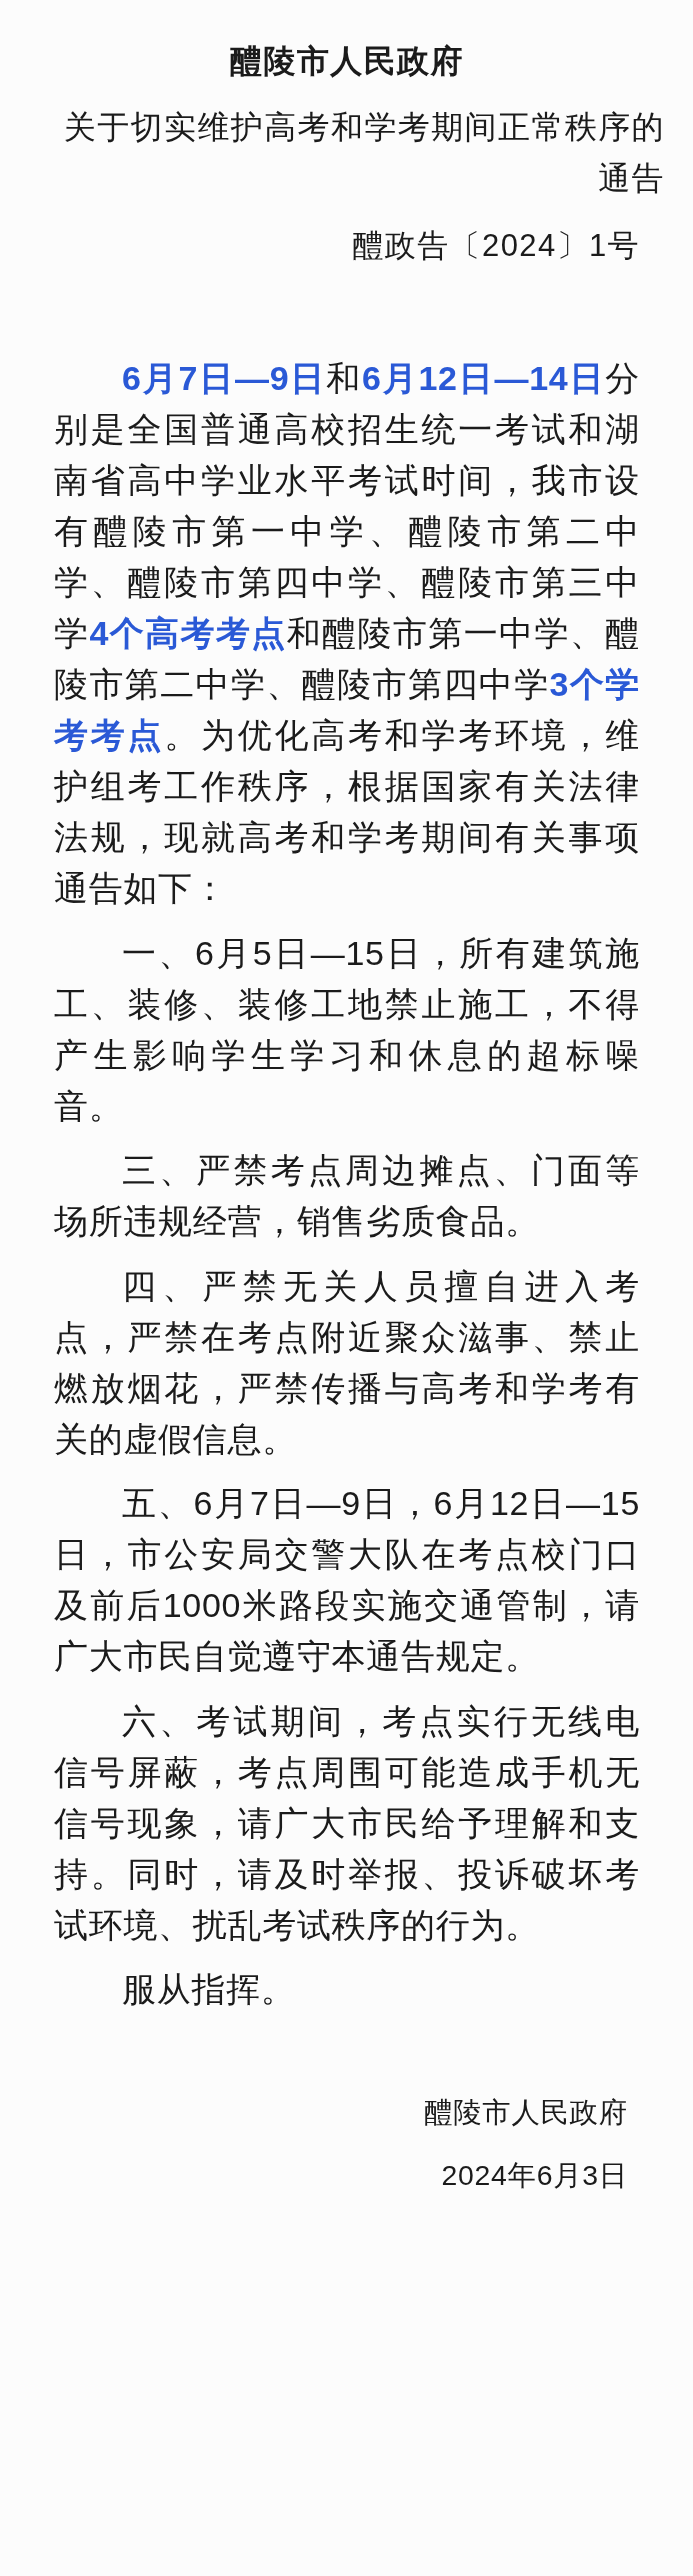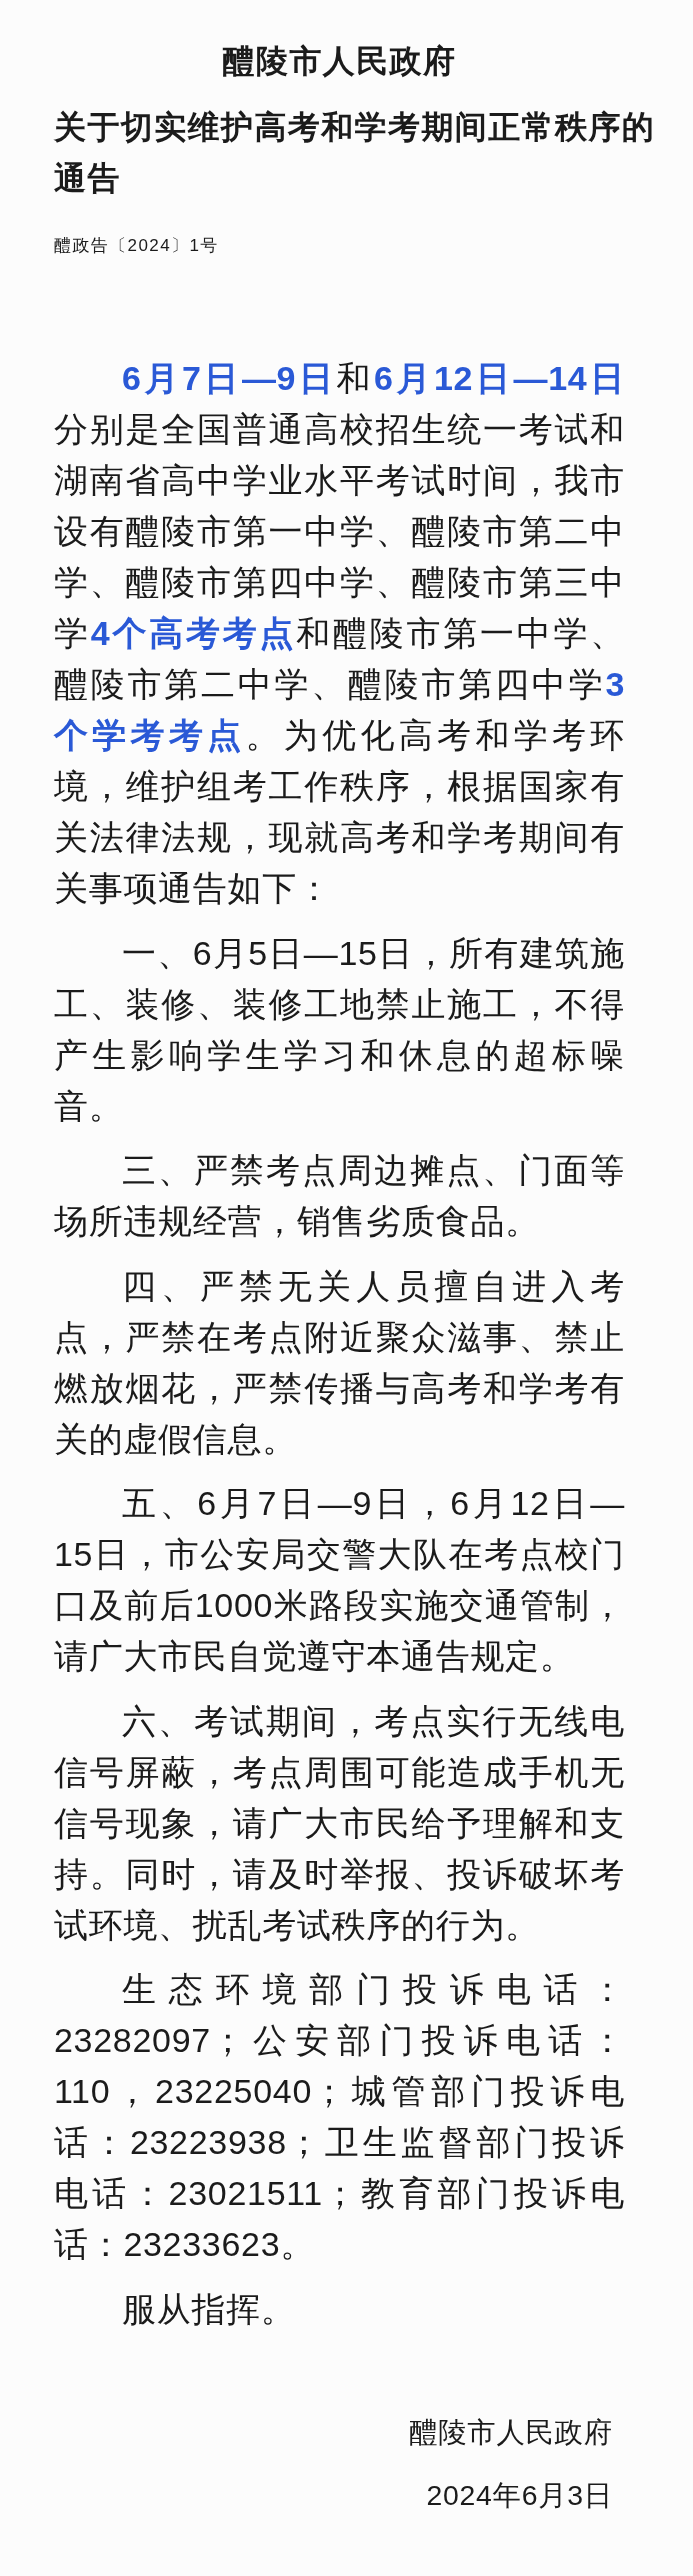--- a/index.html
+++ b/index.html
@@ -11,42 +11,42 @@
   html,body{ margin:0; padding:0; }
   body{
     width:694px; height:2576px;
     background:var(--bg);
     color:var(--ink);
     font-family:"Liberation Sans","DejaVu Sans",sans-serif;
     overflow:hidden;
   }
   .page{
     width:694px; height:2576px;
-    padding:41px 69px 0 54px;
+    padding:41px 54px 0 54px;
   }
   .org-title{
     margin:0;
     font-size:32px; line-height:41px;
     font-weight:800;
     text-align:center;
     letter-spacing:1.4px;
   }
   .doc-title{
     margin:20.3px auto 0 auto;
     width:611px;
     font-size:32px; line-height:51px;
-    font-weight:700;
-    text-align:left;
+    font-weight:400;
+    text-align:right;
     letter-spacing:1.4px;
   }
   .doc-number{
     margin-top:21px;
-    font-size:17px; line-height:41px;
+    font-size:31px; line-height:41px;
     font-weight:500;
-    text-align:left;
+    text-align:right;
     letter-spacing:1.4px;
   }
   .content{
     margin-top:87px;
     font-size:34px; line-height:51px;
     font-weight:500;
     letter-spacing:0.7px;
     text-align:justify;
   }
   .content p{
@@ -82,21 +82,20 @@
   <div class="content">
 
     <p><span class="hl">6月7日—9日</span><span>和</span><span class="hl">6月12日—14日</span><span>分别是全国普通高校招生统一考试和湖南省高中学业水平考试时间，我市设有醴陵市第一中学、醴陵市第二中学、醴陵市第四中学、醴陵市第三中学</span><span class="hl">4个高考考点</span><span>和醴陵市第一中学、醴陵市第二中学、醴陵市第四中学</span><span class="hl">3个学考考点</span><span>。为优化高考和学考环境，维护组考工作秩序，根据国家有关法律法规，现就高考和学考期间有关事项通告如下：</span></p>
 
     <p>一、6月5日—15日，所有建筑施工、装修、装修工地禁止施工，不得产生影响学生学习和休息的超标噪音。</p>
     <p>三、严禁考点周边摊点、门面等场所违规经营，销售劣质食品。</p>
     <p>四、严禁无关人员擅自进入考点，严禁在考点附近聚众滋事、禁止燃放烟花，严禁传播与高考和学考有关的虚假信息。</p>
     <p>五、6月7日—9日，6月12日—15日，市公安局交警大队在考点校门口及前后1000米路段实施交通管制，请广大市民自觉遵守本通告规定。</p>
     <p>六、考试期间，考点实行无线电信号屏蔽，考点周围可能造成手机无信号现象，请广大市民给予理解和支持。同时，请及时举报、投诉破坏考试环境、扰乱考试秩序的行为。</p>
 
-    <p>生态环境部门投诉电话：23282097；公安部门投诉电话：110，23225040；城管部门投诉电话：23223938；卫生监督部门投诉电话：23021511；教育部门投诉电话：23233623。</p>
 
 
     <p>服从指挥。</p>
   </div>
 
   <div class="signature">
     <div class="sig-org">醴陵市人民政府</div>
     <div class="sig-date">2024年6月3日</div>
   </div>
 

